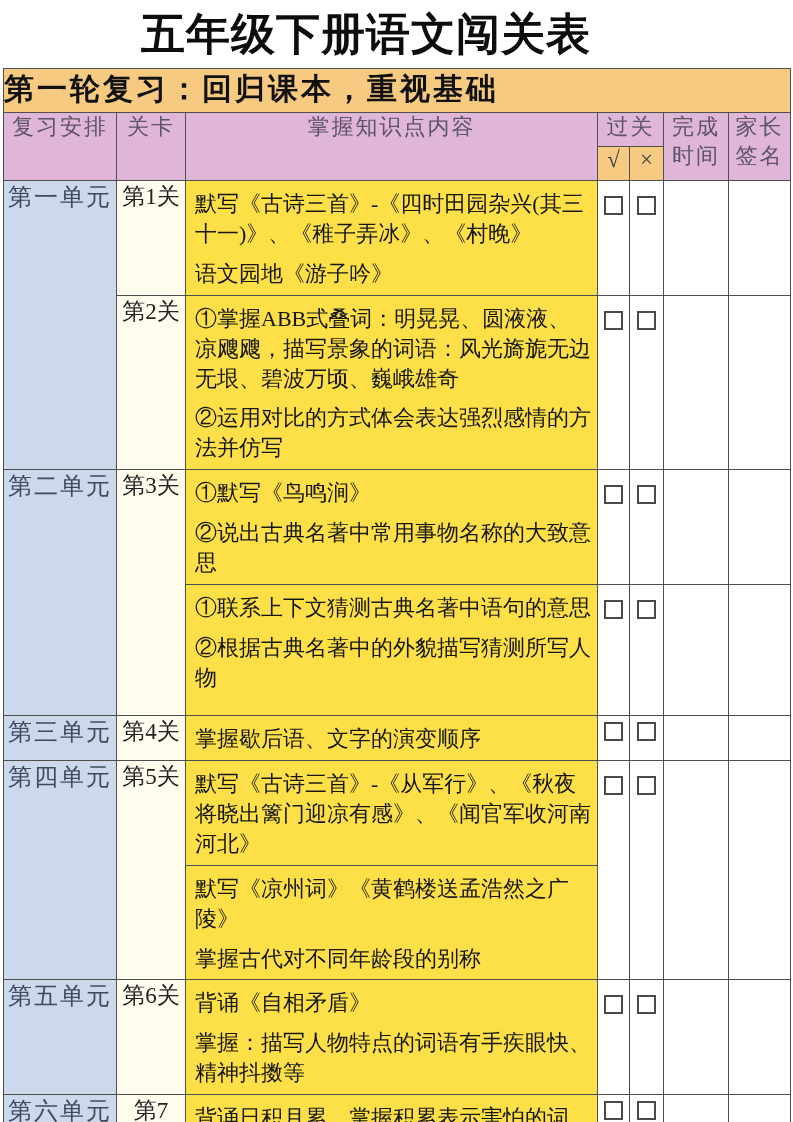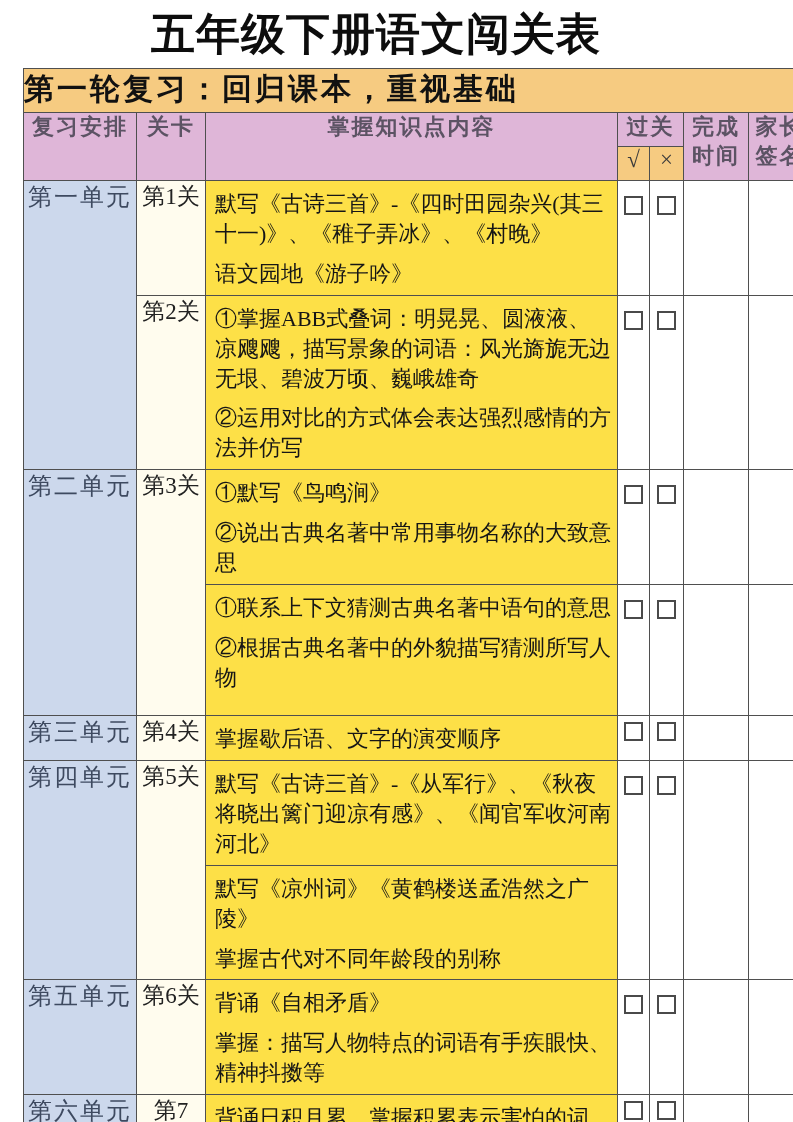--- a/index.html
+++ b/index.html
@@ -7,42 +7,42 @@
     --band-bg:#f6cb81;
     --header-bg:#dfb6d8;
     --unit-bg:#ccd8ec;
     --level-bg:#fffcee;
     --border:#4f4f4f;
   }
   *{box-sizing:border-box;margin:0;padding:0;}
   html,body{background:#fff;}
   body{width:793px;height:1122px;overflow:hidden;
        font-family:"Liberation Serif","DejaVu Serif",serif;color:#1c1c1c;}
-  .page{width:732px;height:1122px;padding-left:20px;}
+  .page{width:732px;height:1122px;}
 
   .title{height:68px;display:flex;align-items:center;justify-content:center;
          font-family:"Liberation Sans","DejaVu Sans",sans-serif;
          font-weight:900;font-size:44px;letter-spacing:1px;color:#0d0d0d;
          white-space:nowrap;}
   .title .red{color:var(--accent-red);}
 
   table.review{border-collapse:collapse;table-layout:fixed;
                width:787px;margin-left:3px;}
   table.review td{border:1.5px solid var(--border);vertical-align:top;
                   overflow:hidden;}
 
   td.band{background:var(--band-bg);text-align:left;vertical-align:middle;
           font-weight:bold;font-size:30px;letter-spacing:3px;color:#111;
           height:44px;}
 
   td.hd{background:var(--header-bg);text-align:center;vertical-align:middle;
         font-size:22px;color:#5c5364;letter-spacing:2px;line-height:1.3;}
   td.hy{background:var(--band-bg);text-align:center;vertical-align:middle;
         font-size:23px;color:#3b3b3b;}
-  tr.h1{height:34px;font-weight:bold;} tr.h2{height:34px;}
+  tr.h1{height:34px;} tr.h2{height:34px;}
 
   td.unit{background:var(--unit-bg);text-align:center;vertical-align:middle;
           font-size:24px;color:#3e4a60;letter-spacing:2px;}
   td.level{background:var(--level-bg);text-align:center;vertical-align:middle;
            font-size:23px;color:#222;}
   td.level .lv-wrap{display:inline-block;max-width:52px;line-height:1.35;}
 
   td.content{background:#fde047;padding:8px 6px 6px 9px;
              font-size:22px;line-height:1.36;color:#161616;}
   .para + .para{margin-top:10px;}

